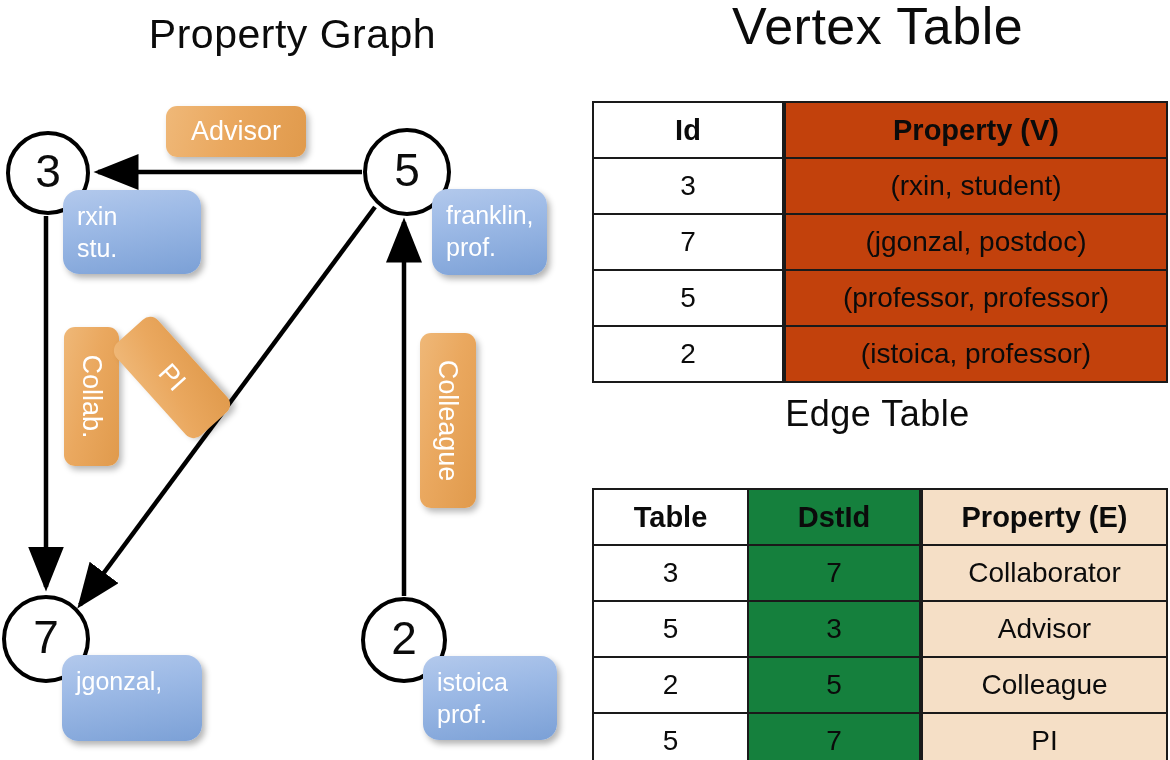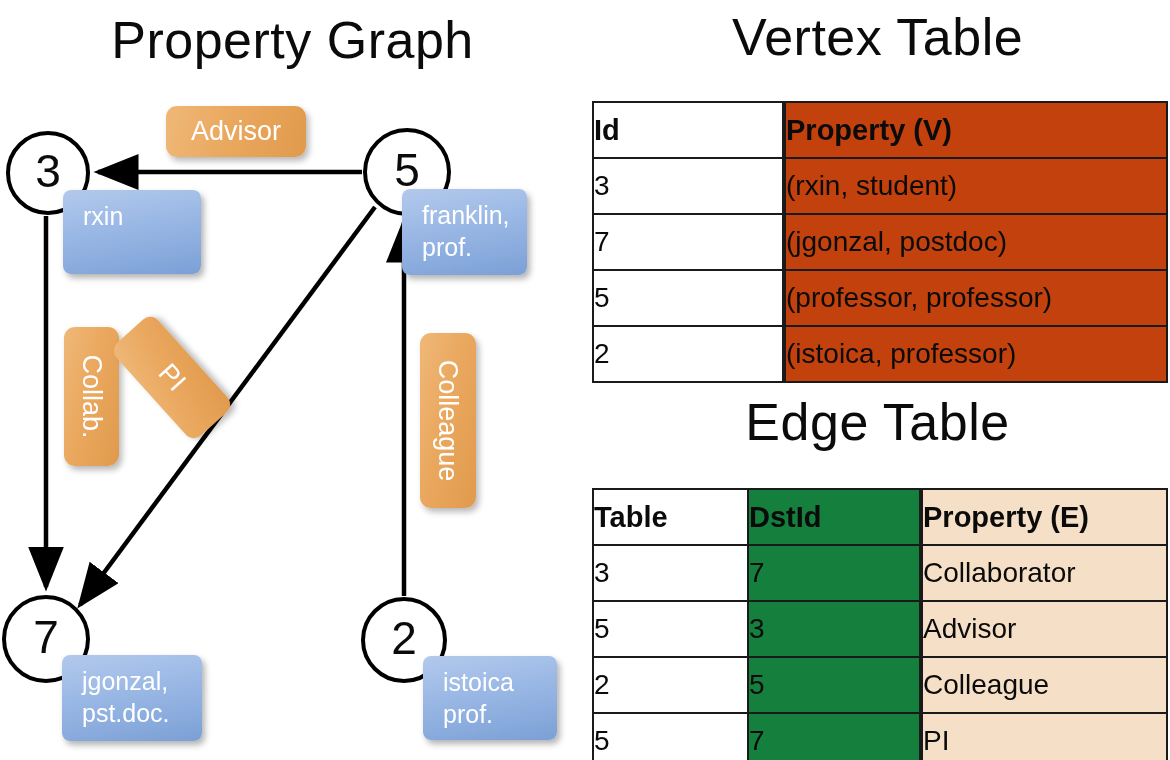--- a/index.html
+++ b/index.html
@@ -26,33 +26,33 @@
     font-weight: 300;
     color: #0b0b0b;
     letter-spacing: 0.5px;
     white-space: nowrap;
     line-height: 1;
   }
   #title-property-graph {
     left: 0; top: 14px;
     width: 585px;
     text-align: center;
-    font-size: 52px;
+    font-size: 41px;
   }
   #title-vertex-table {
-    left: 585px; top: 11px;
+    left: 585px; top: 0;
     width: 585px;
     text-align: center;
     font-size: 52px;
   }
   #title-edge-table {
     left: 585px; top: 396px;
     width: 585px;
     text-align: center;
-    font-size: 52px;
+    font-size: 36px;
   }
 
   
   #graph-panel {
     position: absolute;
     left: 0; top: 0;
     width: 585px; height: 760px;
   }
   #graph-edges {
     position: absolute;
@@ -77,33 +77,33 @@
   .vertex span { transform: translateY(-2px); }
 
   #vertex-3 { left: 6px;   top: 131px; width: 84px; height: 84px; }
   #vertex-5 { left: 363px; top: 128px; width: 88px; height: 88px; }
   #vertex-7 { left: 2px;   top: 595px; width: 88px; height: 88px; }
   #vertex-2 { left: 361px; top: 597px; width: 86px; height: 86px; }
 
   
   .prop-box {
     position: absolute;
-    border-radius: 8px;
+    border-radius: 16px;
     background: linear-gradient(170deg, #b3c9ec 0%, #9dbae6 38%, #7ba0d6 100%);
     box-shadow: 3px 4px 6px rgba(0,0,0,0.30);
     color: #ffffff;
     font-size: 25px;
     font-weight: 300;
     font-family: "Liberation Sans", sans-serif;
     line-height: 1.28;
-    padding: 10px 0 0 20px;
+    padding: 10px 0 0 14px;
     box-sizing: border-box;
   }
   #prop-3 { left: 63px;  top: 190px; width: 138px; height: 84px; }
-  #prop-5 { left: 402px; top: 189px; width: 125px; height: 86px; }
+  #prop-5 { left: 432px; top: 189px; width: 115px; height: 86px; }
   #prop-7 { left: 62px;  top: 655px; width: 140px; height: 86px; }
   #prop-2 { left: 423px; top: 656px; width: 134px; height: 84px; }
 
   
   .edge-label {
     position: absolute;
     border-radius: 11px;
     background: linear-gradient(105deg, #efb878 0%, #eaa85f 45%, #e09a4c 100%);
     box-shadow: 3px 4px 6px rgba(0,0,0,0.28);
     color: #ffffff;
@@ -141,21 +141,21 @@
 
   
   .data-table {
     position: absolute;
     border-collapse: collapse;
     table-layout: fixed;
     font-family: "Liberation Sans", sans-serif;
   }
   .data-table td, .data-table th {
     border: 2px solid #1a1a1a;
-    text-align: left;
+    text-align: center;
     font-weight: 300;
     color: #0b0b0b;
     padding: 0;
   }
   .data-table th {
     font-weight: 700;
     font-size: 29px;
   }
   .data-table td { font-size: 28px; }
 
@@ -213,28 +213,28 @@
     </div>
     <div class="vertex" id="vertex-7">
       <span>7</span>
     </div>
     <div class="vertex" id="vertex-2">
       <span>2</span>
     </div>
 
     <div class="prop-box" id="prop-3">
       <div>rxin</div>
+      <div>stu.</div>
     </div>
     <div class="prop-box" id="prop-5">
       <div>franklin,</div>
       <div>prof.</div>
     </div>
     <div class="prop-box" id="prop-7">
       <div>jgonzal,</div>
-      <div>pst.doc.</div>
     </div>
     <div class="prop-box" id="prop-2">
       <div>istoica</div>
       <div>prof.</div>
     </div>
 
     <div class="edge-label" id="edge-label-advisor">
       <span class="htxt">Advisor</span>
     </div>
     <div class="edge-label" id="edge-label-collab">

